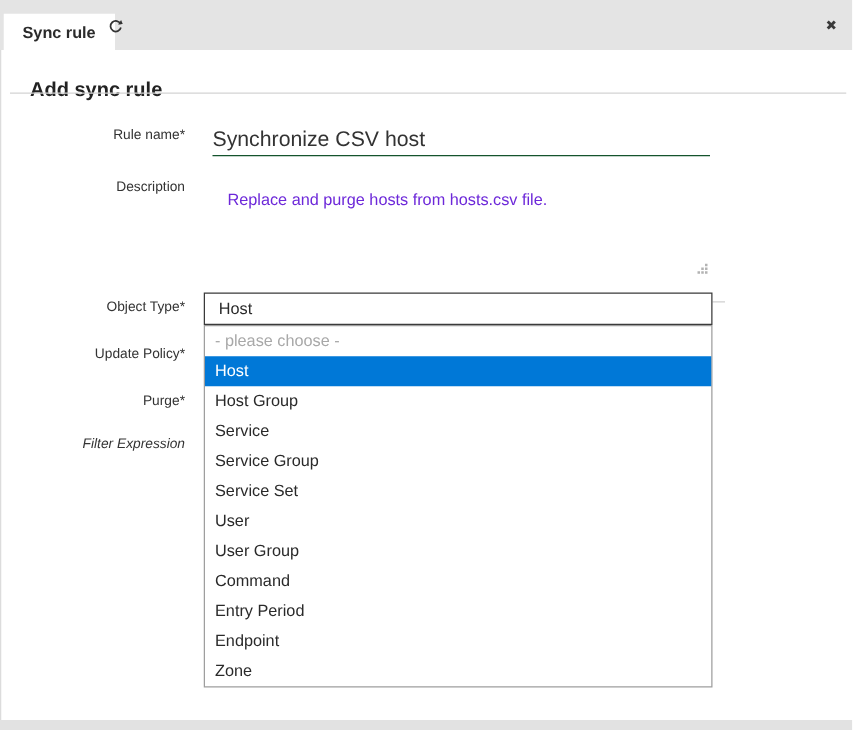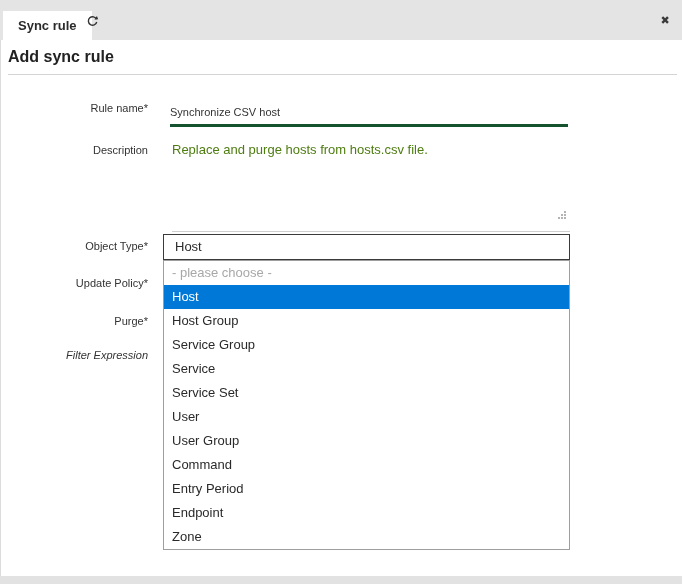--- a/index.html
+++ b/index.html
@@ -34,51 +34,51 @@
     background:transparent;border:none;padding:0;cursor:pointer;
     font-size:11px;font-weight:bold;color:#3a3a3a;
     font-family:"DejaVu Sans", sans-serif;
     line-height:18px;text-align:center;
   }
   
   .left-edge{
     position:absolute;left:0;top:40px;width:1px;height:536px;background:#dcdcdc;
   }
   .page-title{
-    position:absolute;left:8px;top:48px;margin:0;
+    position:absolute;left:8px;top:48px;margin:16px;
     font-size:16px;font-weight:bold;color:#222;
   }
   .title-rule{
     position:absolute;left:8px;top:74px;width:669px;height:0;
     border:none;border-top:1px solid #d4d4d4;margin:0;
   }
   .fld-label{
     position:absolute;left:0;width:148px;
     text-align:right;font-size:11px;color:#333;
   }
   .lbl-rule-name{top:102px;}
   .lbl-description{top:144px;}
   .lbl-object-type{top:240px;}
   .lbl-update-policy{top:277px;}
   .lbl-purge{top:315px;}
   .lbl-filter-expression{top:349px;font-style:italic;}
 
   .rule-name-input{
     position:absolute;left:170px;top:99px;width:398px;height:25px;
-    border:none;border-bottom:3px solid #14532d;
+    border:none;border-bottom:1px solid #14532d;
     padding:0;margin:0;
     font-family:"Liberation Sans", sans-serif;
-    font-size:11px;color:#333;background:transparent;outline:none;
+    font-size:17px;color:#333;background:transparent;outline:none;
   }
   .description-area{
     position:absolute;left:170px;top:136px;width:398px;height:89px;
     border:none;border-bottom:1px solid #cfcfcf;
-    padding:4px 0 0 0;margin:2px;resize:none;overflow:hidden;
+    padding:4px 0 0 0;margin:12px;resize:none;overflow:hidden;
     font-family:"Liberation Sans", sans-serif;
-    font-size:13px;color:#4d7c0f;background:transparent;outline:none;
+    font-size:13px;color:#6d28d9;background:transparent;outline:none;
   }
   .resize-grip{
     position:absolute;left:564px;top:211px;width:2px;height:2px;
     background:#b3b3b3;
     box-shadow:
       0 3px 0 #b3b3b3, 0 6px 0 #b3b3b3,
       -3px 3px 0 #b3b3b3, -3px 6px 0 #b3b3b3,
       -6px 6px 0 #b3b3b3;
   }
   .select-box{
@@ -144,22 +144,22 @@
   <div class="select-box">Host</div>
 
   <label class="fld-label lbl-update-policy">Update Policy*</label>
   <label class="fld-label lbl-purge">Purge*</label>
   <label class="fld-label lbl-filter-expression">Filter Expression</label>
 
   <div class="dropdown">
       <div class="dd-option placeholder">- please choose -</div>
       <div class="dd-option selected">Host</div>
       <div class="dd-option">Host Group</div>
+      <div class="dd-option">Service</div>
       <div class="dd-option">Service Group</div>
-      <div class="dd-option">Service</div>
       <div class="dd-option">Service Set</div>
       <div class="dd-option">User</div>
       <div class="dd-option">User Group</div>
       <div class="dd-option">Command</div>
       <div class="dd-option">Entry Period</div>
       <div class="dd-option">Endpoint</div>
       <div class="dd-option">Zone</div>
     </div>
 
   <div class="bottom-strip"></div>

